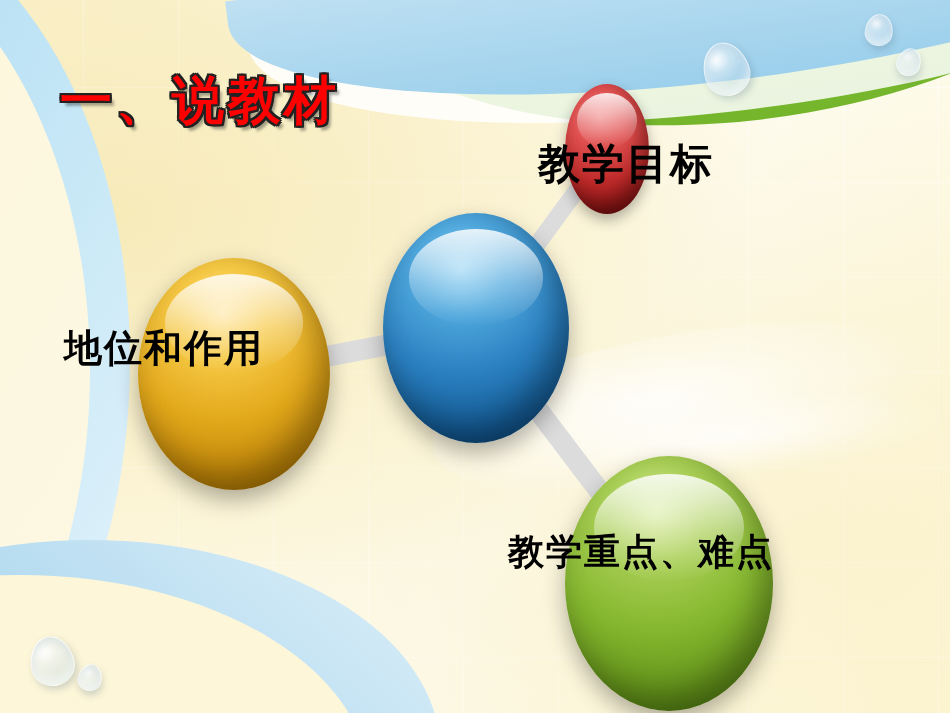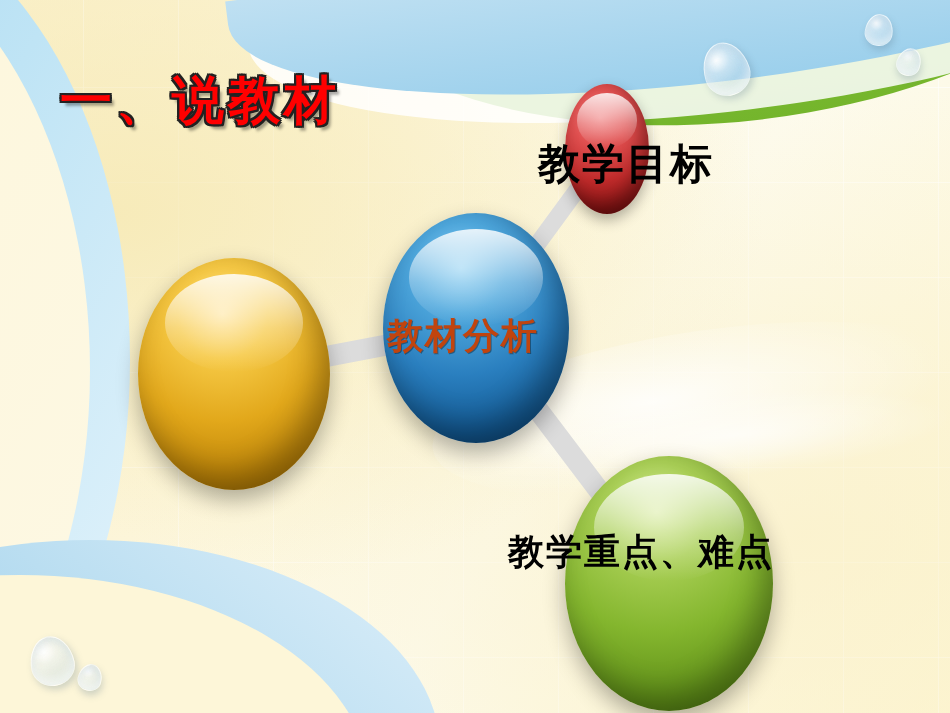--- a/index.html
+++ b/index.html
@@ -274,16 +274,16 @@
   </svg>
 
   <div class="title">一、说教材</div>
 
   <div class="sphere sphere-orange"></div>
   <div class="sphere sphere-green"></div>
   <div class="sphere sphere-red"></div>
   <div class="sphere sphere-blue"></div>
 
   <div class="label label-goal">教学目标</div>
+  <div class="label label-role">地位和作用</div>
   <div class="label label-key">教学重点、难点</div>
-  <div class="label label-analysis">教材分析</div>
 
 </div>
 
 </body></html>

